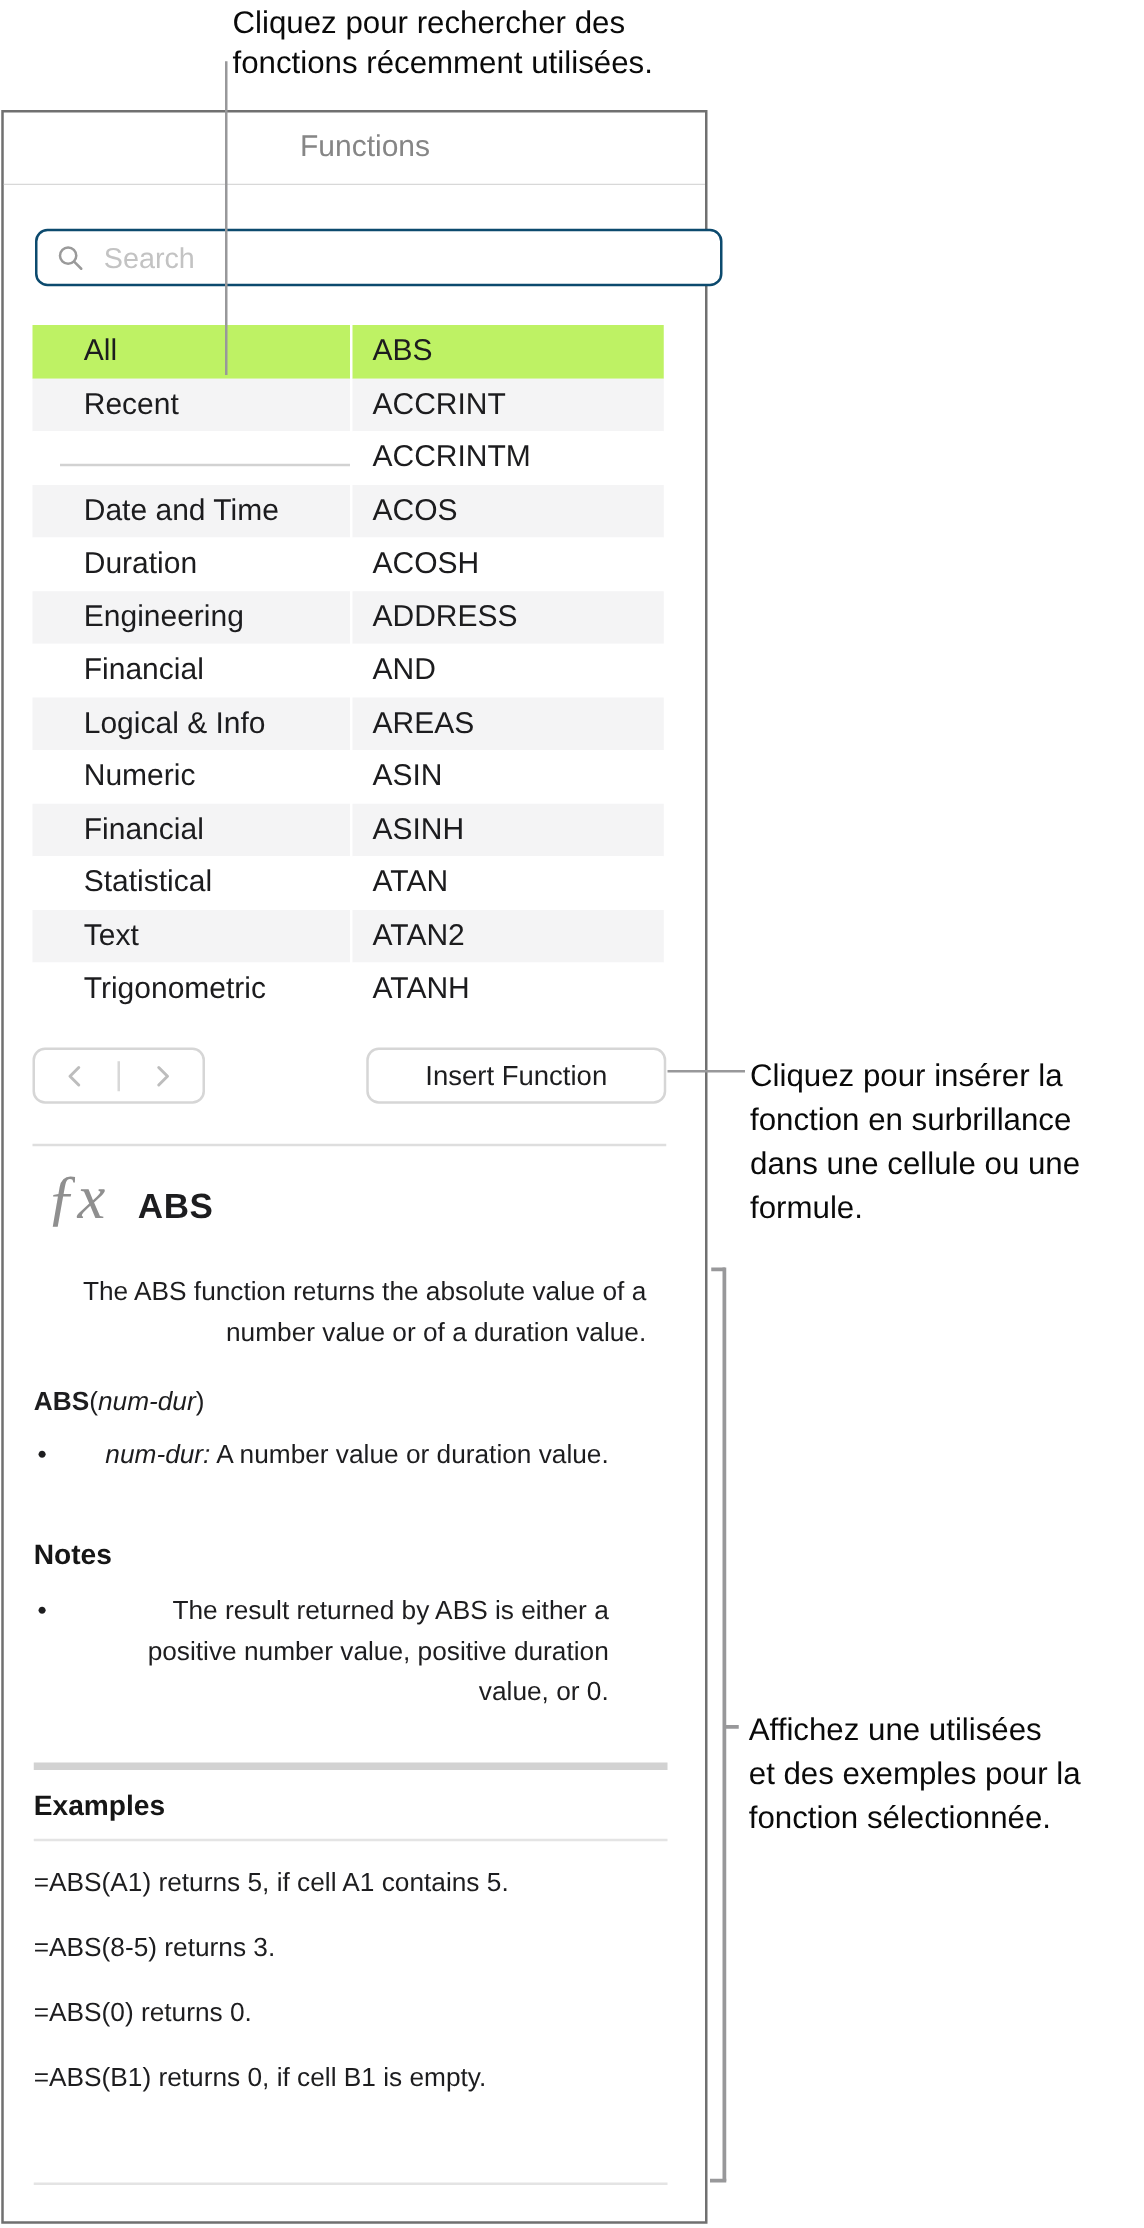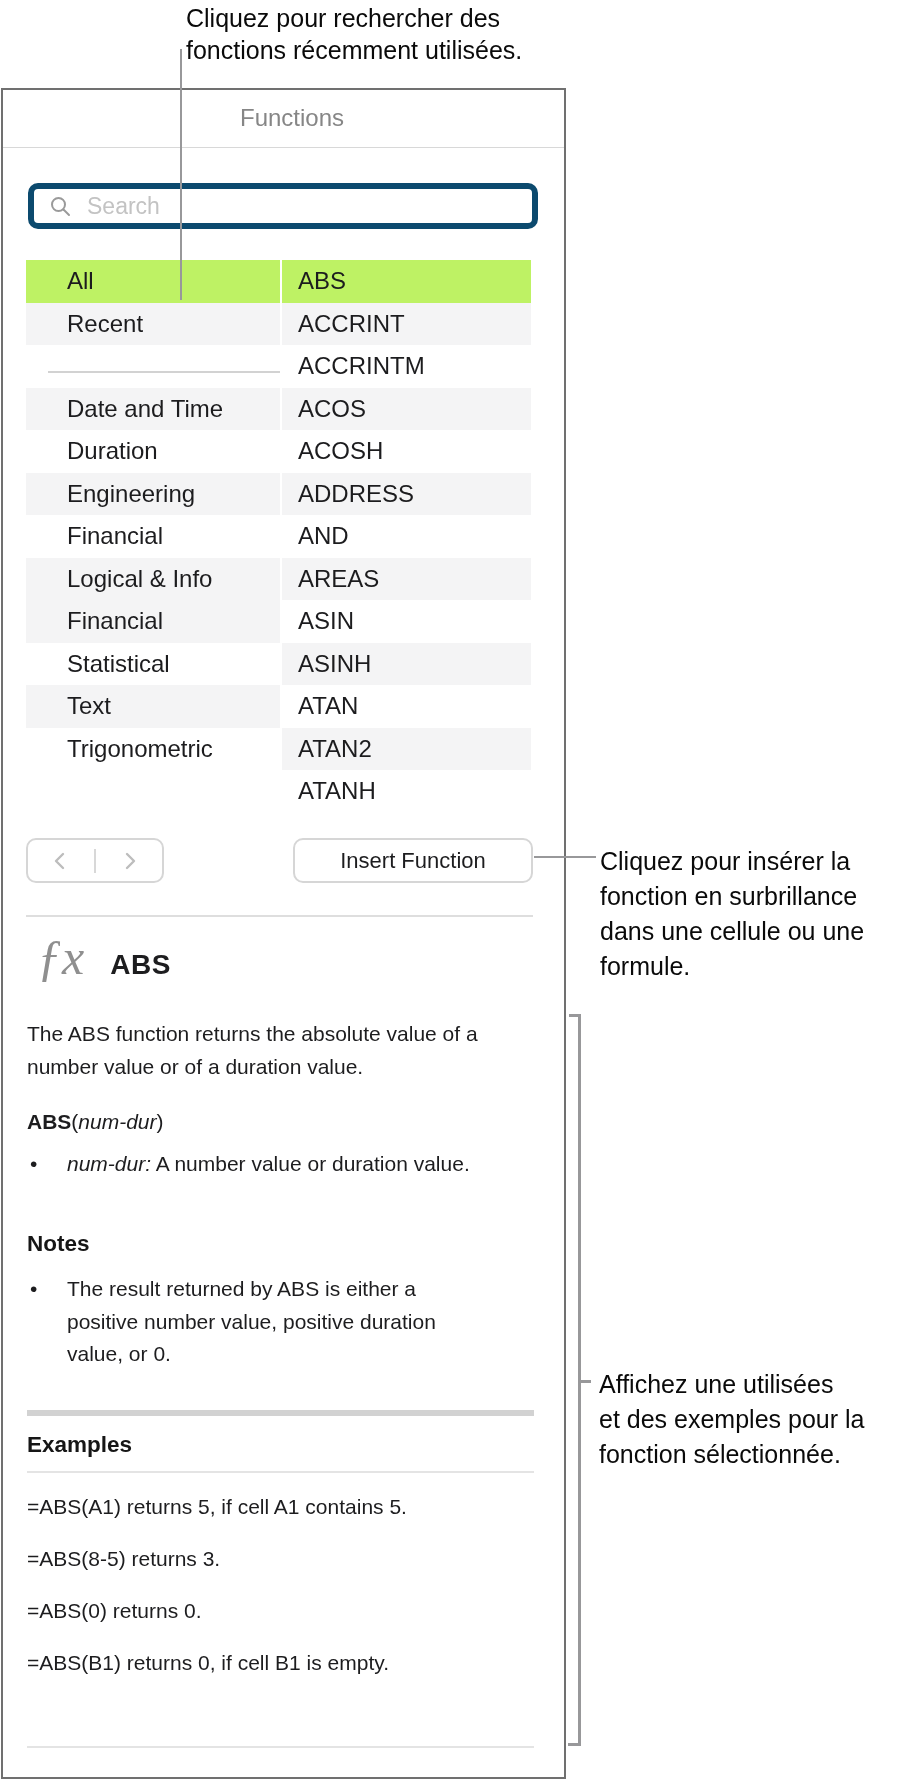--- a/index.html
+++ b/index.html
@@ -21,21 +21,21 @@
   .bracket-bt{left:568px;top:1743px;width:13px;height:3px;}
   .bracket-mt{left:580px;top:1380px;width:11px;height:3px;}
 
   
   .panel{position:absolute;left:1px;top:88px;width:565px;height:1691px;background:#fff;
          border:2px solid #707070;box-sizing:border-box;z-index:1;}
 
   .panel-header{position:absolute;left:0;top:0;width:100%;height:57px;border-bottom:1px solid #d8d8d8;}
   .panel-title{display:block;text-align:center;padding-top:14px;font-size:24px;color:#868686;padding-left:17px;}
 
-  .searchbox{position:absolute;left:25px;top:93px;width:510px;height:46px;border:6px solid #0c4a6e;
+  .searchbox{position:absolute;left:25px;top:93px;width:550px;height:46px;border:2px solid #0c4a6e;
              border-radius:10px;box-sizing:border-box;display:flex;align-items:center;padding-left:15px;background:#fff;}
   .searchbox svg{flex:0 0 auto;}
   .searchbox input{border:none;outline:none;background:transparent;font-family:"Liberation Sans",sans-serif;
                    font-size:23px;color:#333;margin-left:13px;width:420px;height:40px;}
   .searchbox input::placeholder{color:#c3c3c3;}
 
   
   .col{position:absolute;top:170px;}
   .col-left{left:23px;width:254px;}
   .col-right{left:279px;width:249px;}
@@ -55,21 +55,21 @@
   .insert-btn{position:absolute;left:290px;top:748px;width:240px;height:45px;border:2px solid #d6d6d6;
               border-radius:10px;box-sizing:border-box;background:#fff;font-family:"Liberation Sans",sans-serif;
               font-size:22px;color:#1d1d1f;text-align:center;line-height:41px;padding:0;}
 
   .divider-1{position:absolute;left:23px;top:825px;width:507px;height:2px;background:#dedede;}
 
   .fx-row{position:absolute;left:34px;top:838px;display:flex;align-items:baseline;}
   .fx-glyph{font-family:"Liberation Serif",serif;font-style:italic;font-size:50px;color:#8f8f8f;}
   .fn-name{font-size:28px;font-weight:700;margin-left:26px;letter-spacing:.5px;}
 
-  .body-text{font-size:21px;line-height:32.5px;color:#1d1d1f;}
+  .body-text{font-size:21px;line-height:32.5px;color:#1d1d1f;text-align:right;}
   .desc{position:absolute;left:24px;top:928px;width:490px;margin:0;}
   .syntax{position:absolute;left:24px;top:1020px;margin:0;font-size:21px;}
   .syntax b{font-weight:700;}
   .syntax i,.p-ital{font-style:italic;}
   .bullet{position:absolute;display:flex;}
   .bullet .dot{width:37px;flex:0 0 auto;font-size:21px;line-height:32.5px;}
   .bullet .btxt{width:420px;}
   .bullet-1{left:27px;top:1058px;}
   .bullet-2{left:27px;top:1183px;}
   .sec-h{position:absolute;margin:0;font-size:22.5px;font-weight:700;color:#161616;}
@@ -110,20 +110,21 @@
       <div class="row sel">All</div>
       <div class="row alt">Recent</div>
       <div class="row sepr">
           <span class="sep-line"></span>
         </div>
       <div class="row alt">Date and Time</div>
       <div class="row">Duration</div>
       <div class="row alt">Engineering</div>
       <div class="row">Financial</div>
       <div class="row alt">Logical &amp; Info</div>
+      <div class="row">Numeric</div>
       <div class="row alt">Financial</div>
       <div class="row">Statistical</div>
       <div class="row alt">Text</div>
       <div class="row">Trigonometric</div>
     </div>
 
     <div class="col col-right">
       <div class="row sel">ABS</div>
       <div class="row alt">ACCRINT</div>
       <div class="row">ACCRINTM</div>

